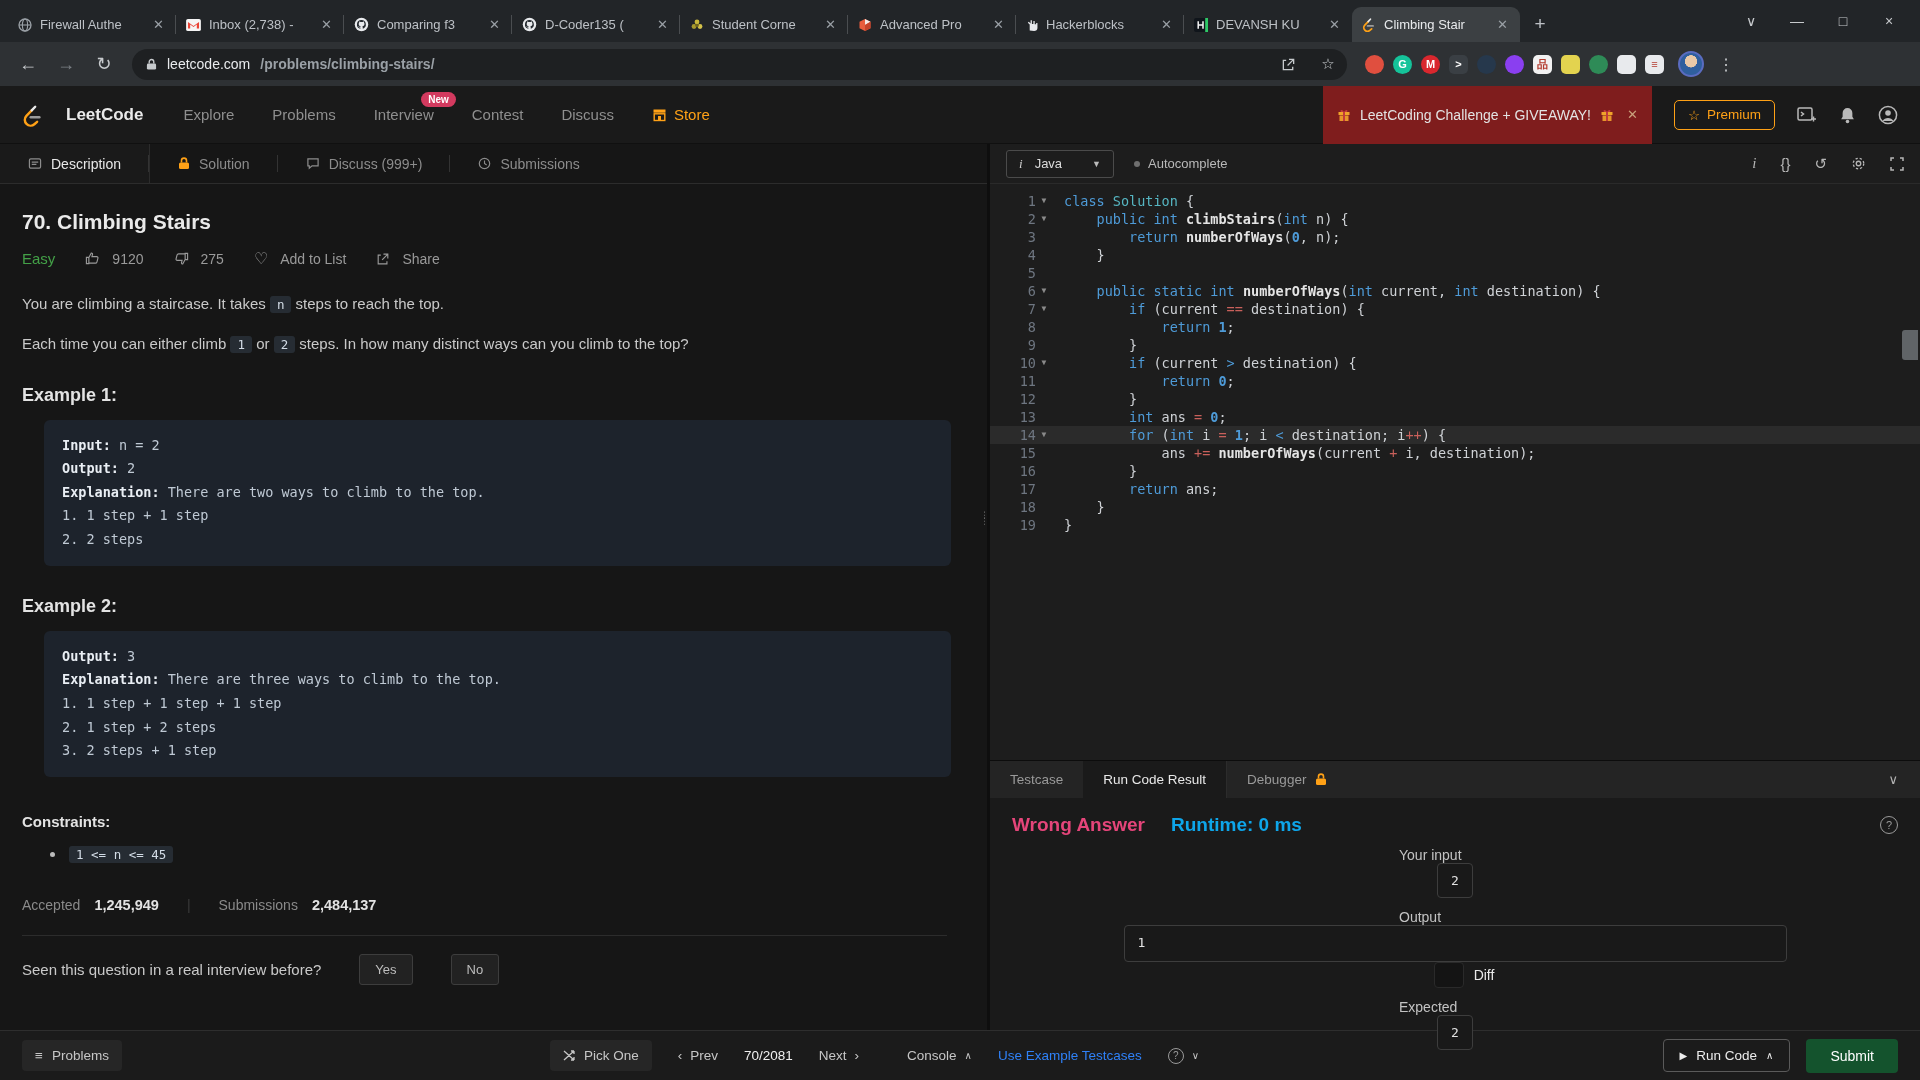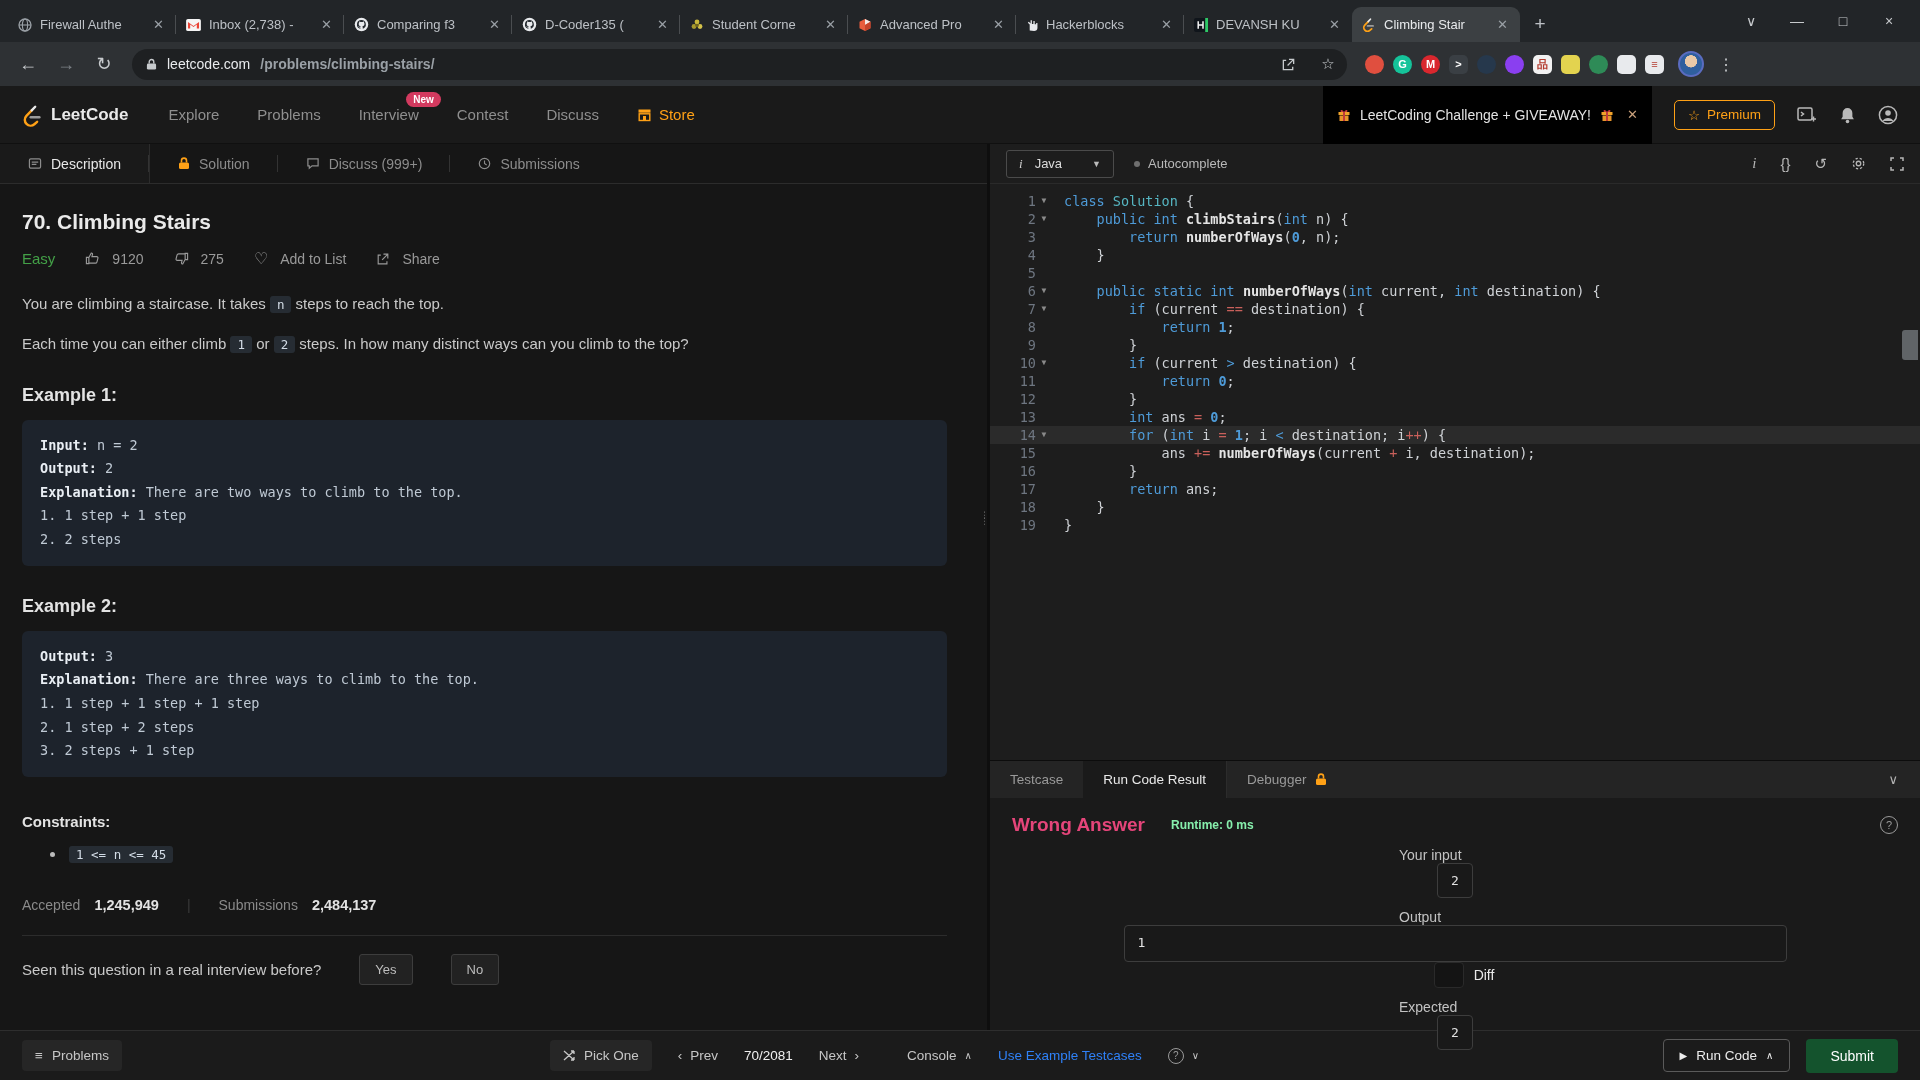--- a/index.html
+++ b/index.html
@@ -32,28 +32,28 @@
   .urlbar .tailic { width:30px; display:flex; justify-content:center; color:#c7cacd; font-size:15px; }
   .extrow { display:flex; align-items:center; gap:9px; margin-left:12px; }
   .extdot { width:19px; height:19px; border-radius:5px; display:flex; align-items:center; justify-content:center;
     font-size:11px; font-weight:bold; color:#fff; }
   .extdot.round { border-radius:50%; }
   .avatar { width:26px; height:26px; border-radius:50%; background:radial-gradient(circle at 50% 38%, #e9c9a8 0 34%, #2f5f9e 36%); border:2px solid #5a6cc0; margin-left:8px; }
   .kebab { color:#c7cacd; font-size:16px; padding:0 8px; letter-spacing:0; }
 
   
   .lcnav { height:58px; background:#1a1a1a; display:flex; align-items:center; padding:0 22px; border-bottom:1px solid #101010; }
-  .lclogo { display:flex; align-items:center; gap:7px; color:#eaeaea; font-size:17px; font-weight:bold; margin-right:40px; }
+  .lclogo { display:flex; align-items:center; gap:22px; color:#eaeaea; font-size:17px; font-weight:bold; margin-right:40px; }
   .lclinks { display:flex; align-items:center; gap:38px; font-size:15px; color:#8f8f8f; }
   .lclink { position:relative; display:flex; align-items:center; gap:7px; cursor:default; }
   .lclink.accent { color:#ffa116; }
   .badge-new { position:absolute; top:-14px; right:-22px; background:#d33a5f; color:#fff; font-size:10px;
     padding:2px 7px; border-radius:9px; font-weight:bold; }
   .navright { margin-left:auto; display:flex; align-items:center; gap:22px; }
-  .lcbanner { background:#000000; color:#e3e3e3; font-size:14px; height:58px; display:flex; align-items:center;
+  .lcbanner { background:#7f1d1d; color:#e3e3e3; font-size:14px; height:58px; display:flex; align-items:center;
     gap:9px; padding:0 14px; }
   .lcbanner .x { color:#caa27d; font-size:13px; margin-left:4px; }
   .premium { border:1px solid #ffa116; color:#ffa116; border-radius:5px; padding:6px 13px; font-size:13.5px;
     display:flex; align-items:center; gap:7px; }
   .navico { color:#b9b9b9; }
 
   
   .main { display:flex; height:886px; }
   .left { width:990px; background:#161616; display:flex; flex-direction:column; border-right:3px solid #0e0e0e; position:relative; }
   .dragdots { position:absolute; right:-2px; top:368px; color:#6f6f6f; font-size:9px; line-height:6px; letter-spacing:0; z-index:5; }
@@ -67,21 +67,21 @@
   .desc-scroll { flex:1; overflow:hidden; padding:0 36px 0 22px; }
   .ptitle { font-size:21px; color:#eaeaea; font-weight:bold; margin:26px 0 16px; }
   .meta { display:flex; align-items:center; gap:30px; font-size:14px; color:#9a9a9a; margin-bottom:26px; }
   .easy { color:#43a047; font-size:15px; }
   .meta .mitem { display:flex; align-items:center; gap:12px; }
   .para { font-size:15px; color:#c9c9c9; line-height:1.45; margin-bottom:18px; max-width:780px; }
   .codechip { background:#262c33; color:#d3dce6; border-radius:3px; padding:1px 7px;
     font-family:"DejaVu Sans Mono", monospace; font-size:12.5px; }
   .exlabel { font-weight:bold; color:#e3e3e3; font-size:18px; margin:30px 0 14px; }
   .exblock { background:#1d232c; border-radius:6px; padding:14px 18px; font-family:"DejaVu Sans Mono", monospace;
-    font-size:13.5px; color:#bfc9d4; line-height:1.75; max-width:925px; }
+    font-size:13.5px; color:#bfc9d4; line-height:1.75; max-width:925px;margin-left:22px; }
   .exblock b { color:#e9eef4; }
   .consheading { font-weight:bold; color:#e3e3e3; font-size:15px; margin:36px 0 16px; }
   .consline { display:flex; align-items:center; gap:14px; margin-left:28px; color:#9fb0c0; }
   .bullet { width:5px; height:5px; border-radius:50%; background:#bbb; }
   .stats { display:flex; align-items:center; gap:14px; font-size:14px; color:#8a8a8a; margin:34px 0 22px; }
   .stats b { color:#e3e3e3; font-size:14.5px; }
   .stats .sep { color:#3a3a3a; margin:0 14px; }
   .hr { border-top:1px solid #2c2c2c; margin-bottom:18px; max-width:925px; }
   .survey { display:flex; align-items:center; gap:38px; font-size:15px; color:#c9c9c9; }
   .ynbtn { border:1px solid #3d3d3d; background:#222; color:#bdbdbd; font-size:13px; padding:7px 15px; border-radius:3px; }
@@ -111,21 +111,21 @@
 
   
   .ctabs { height:38px; background:#242424; border-top:1px solid #0c0c0c; display:flex; align-items:stretch;
     font-size:13.5px; color:#9a9a9a; }
   .ctab { display:flex; align-items:center; gap:9px; padding:0 20px; }
   .ctab.active { background:#1a1a1a; color:#e8e8e8; border-right:1px solid #2c2c2c; }
   .ctabs .chev { margin-left:auto; margin-right:22px; align-self:center; color:#b5b5b5; font-size:13px; }
   .cbody { height:232px; background:#1a1a1a; padding:4px 22px 0; position:relative; }
   .resrow { display:flex; align-items:center; gap:26px; margin:12px 0 2px; }
   .wrong { color:#e5457a; font-size:19px; font-weight:bold; }
-  .runtime { color:#86efac; font-size:12px; font-weight:bold; }
+  .runtime { color:#0ea5e9; font-size:19px; font-weight:bold; }
   .helpq { position:absolute; right:22px; top:18px; width:18px; height:18px; border:1.4px solid #9a9a9a; border-radius:50%;
     color:#9a9a9a; font-size:11px; display:flex; align-items:center; justify-content:center; }
   .iorow { display:flex; align-items:center; margin-top:11px;flex-direction:column; }
   .iolabel { width:112px; flex:none; font-size:14px; color:#c3c3c3; }
   .iobox { background:#191919; border:1px solid #3d3d3d; border-radius:4px; padding:9px 13px; font-size:13px;
     color:#e2e2e2; font-family:"DejaVu Sans Mono", monospace; flex:1; height:37px; }
   .iobox.short { flex:none; width:663px; }
   .diffwrap { display:flex; align-items:center; gap:10px; margin-left:18px; }
   .diffbox { width:30px; height:26px; background:#141414; border:1px solid #2a2a2a; border-radius:4px; }
   .difflbl { color:#e8e8e8; font-size:14px; }

